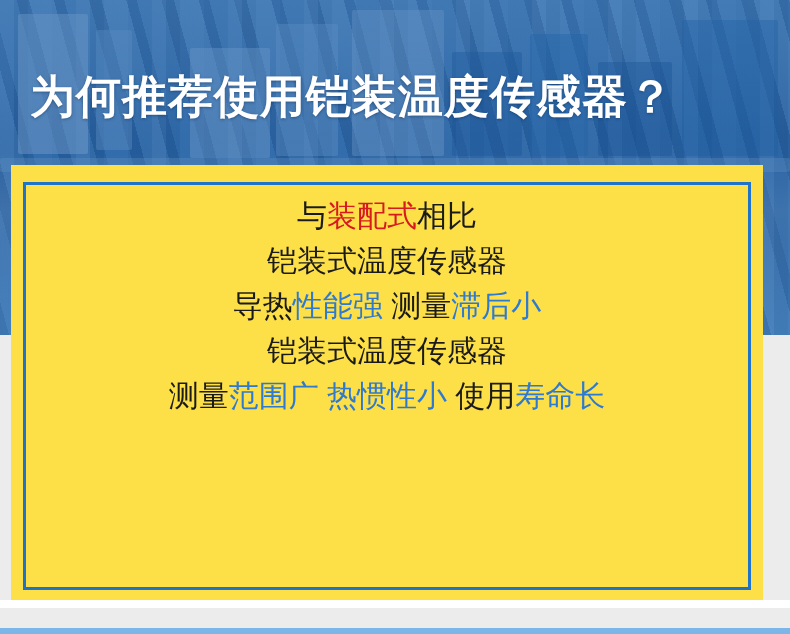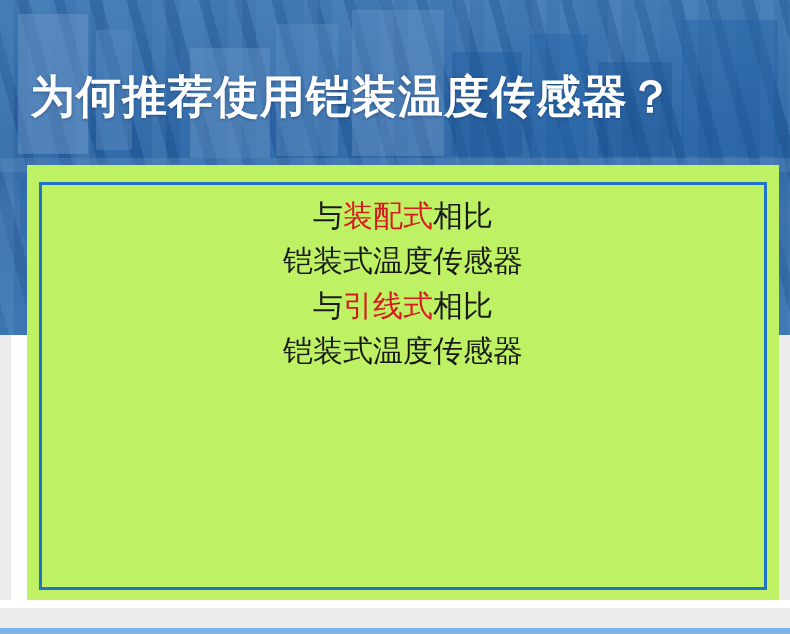--- a/index.html
+++ b/index.html
@@ -81,22 +81,21 @@
     white-space: nowrap;
   }
 
   
   .card {
     position: absolute;
     left: 11px;
     top: 165px;
     width: 752px;
     height: 443px;
-    background: #bef264;
-    margin-left: 16px;
+    background: #fde047;
   }
   .card-frame {
     position: absolute;
     left: 12px;
     top: 17px;
     right: 12px;
     bottom: 18px;
     border: 3px solid #1f73c8;
     box-sizing: border-box;
   }
@@ -197,22 +196,23 @@
 
   <div class="white-under"></div>
   <div class="gray-left"></div>
   <div class="gray-right"></div>
 
   <div class="card">
     <div class="card-frame"></div>
     <div class="lines" id="lines-host">
         <div class="line"><span class="seg-black">与</span><span class="seg-red">装配式</span><span class="seg-black">相比</span></div>
         <div class="line"><span class="seg-black">铠装式温度传感器</span></div>
-        <div class="line"><span class="seg-black">与</span><span class="seg-red">引线式</span><span class="seg-black">相比</span></div>
+        <div class="line"><span class="seg-black">导热</span><span class="seg-blue">性能强</span><span class="seg-black">&nbsp;测量</span><span class="seg-blue">滞后小</span></div>
         <div class="line"><span class="seg-black">铠装式温度传感器</span></div>
+        <div class="line"><span class="seg-black">测量</span><span class="seg-blue">范围广</span><span class="seg-blue">&nbsp;热惯性小</span><span class="seg-black">&nbsp;使用</span><span class="seg-blue">寿命长</span></div>
       </div>
   </div>
 
   <div class="white-band"></div>
   <div class="bottom-gray"></div>
   <div class="bottom-blue"></div>
 
 </div>
 
 </body></html>

